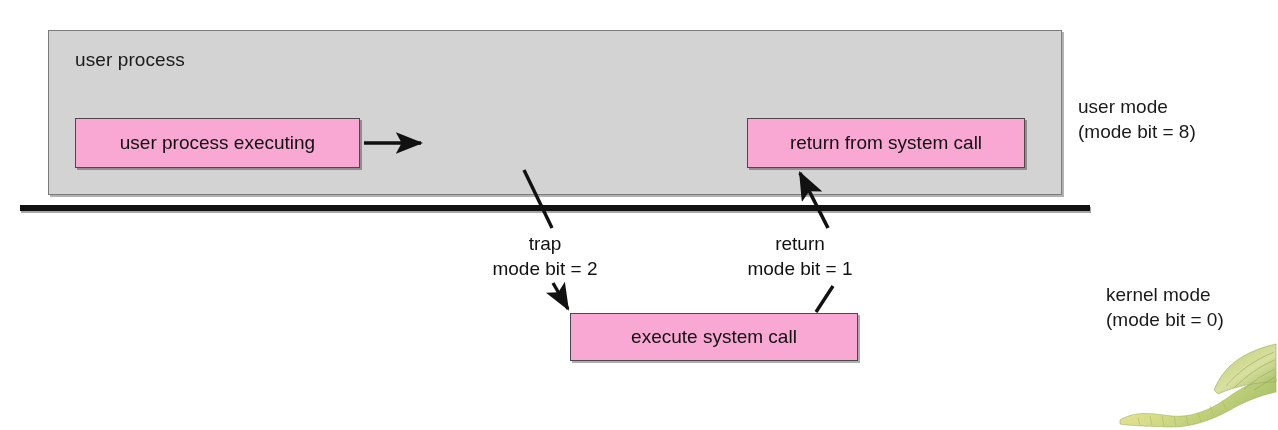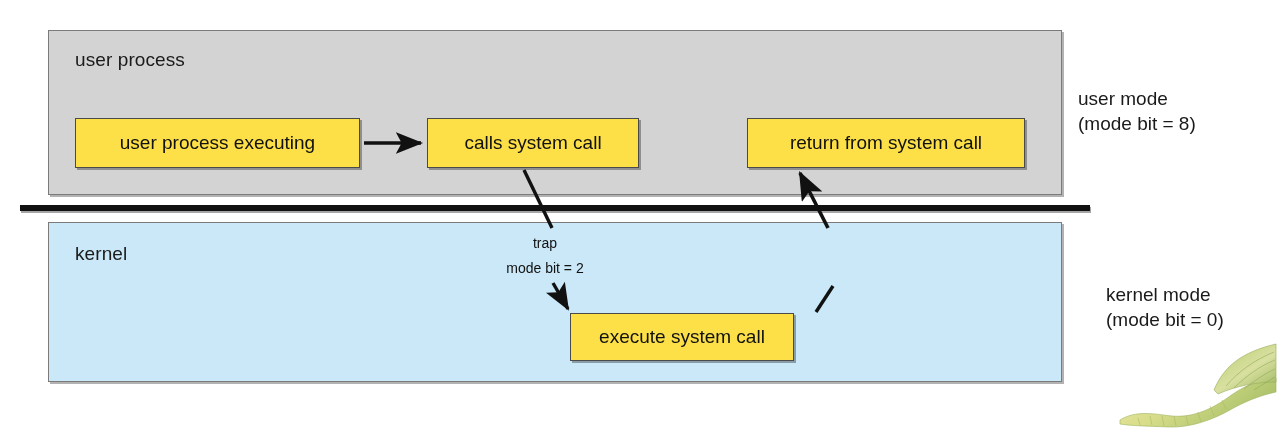--- a/index.html
+++ b/index.html
@@ -63,21 +63,21 @@
     width: 1070px;
     height: 6px;
     background: #111111;
     box-shadow: 1px 2px 0 rgba(0,0,0,0.35);
   }
 
   
   .node-box {
     position: absolute;
     box-sizing: border-box;
-    background: #fde047;
+    background: #f9a8d4;
     border: 1px solid #4a4a4a;
     box-shadow: 2px 2px 0 rgba(0,0,0,0.32);
     display: flex;
     align-items: center;
     justify-content: center;
     font-size: 19px;
     white-space: nowrap;
     color: #111111;
   }
   #box-user-process-executing {
@@ -94,46 +94,46 @@
   }
   #box-return-from-system-call {
     left: 747px;
     top: 118px;
     width: 278px;
     height: 50px;
   }
   #box-execute-system-call {
     left: 570px;
     top: 313px;
-    width: 224px;
+    width: 288px;
     height: 48px;
   }
 
   
   .annotation {
     position: absolute;
-    font-size: 14px;
+    font-size: 19px;
     text-align: center;
     white-space: nowrap;
     line-height: 25px;
     color: #111111;
   }
   #annotation-trap { left: 445px; top: 231px; width: 200px; }
   #annotation-return { left: 700px; top: 231px; width: 200px; }
   .annotation .ann-line { display: block; }
 
   
   .mode-legend {
     position: absolute;
     font-size: 19px;
     line-height: 25px;
     white-space: nowrap;
     color: #1a1a1a;
   }
-  #legend-user-mode { left: 1078px; top: 86px; }
+  #legend-user-mode { left: 1078px; top: 94px; }
   #legend-kernel-mode { left: 1078px; top: 282px; margin-left: 28px; }
   .mode-legend .legend-line { display: block; }
 
   
   #connectors {
     position: absolute;
     left: 0;
     top: 0;
     width: 1278px;
     height: 430px;
@@ -151,47 +151,45 @@
 </style>
 </head>
 <body>
 
 <div id="diagram">
 
   <div id="user-band" class="band">
     <span class="band-caption" id="user-band-caption">user process</span>
   </div>
 
-  <div id="kernel-band" class="band">
-    <span class="band-caption" id="kernel-band-caption">kernel</span>
-  </div>
 
   <div id="mode-divider"></div>
 
   <div class="node-box" id="box-user-process-executing">
     <span>user process executing</span>
   </div>
 
-  <div class="node-box" id="box-calls-system-call">
-    <span>calls system call</span>
-  </div>
 
   <div class="node-box" id="box-return-from-system-call">
     <span>return from system call</span>
   </div>
 
   <div class="node-box" id="box-execute-system-call">
     <span>execute system call</span>
   </div>
 
   <div class="annotation" id="annotation-trap">
     <span class="ann-line">trap</span>
     <span class="ann-line">mode bit = 2</span>
   </div>
 
+  <div class="annotation" id="annotation-return">
+    <span class="ann-line">return</span>
+    <span class="ann-line">mode bit = 1</span>
+  </div>
 
   <div class="mode-legend" id="legend-user-mode">
     <span class="legend-line">user mode</span>
     <span class="legend-line">(mode bit = 8)</span>
   </div>
 
   <div class="mode-legend" id="legend-kernel-mode">
     <span class="legend-line">kernel mode</span>
     <span class="legend-line">(mode bit = 0)</span>
   </div>

